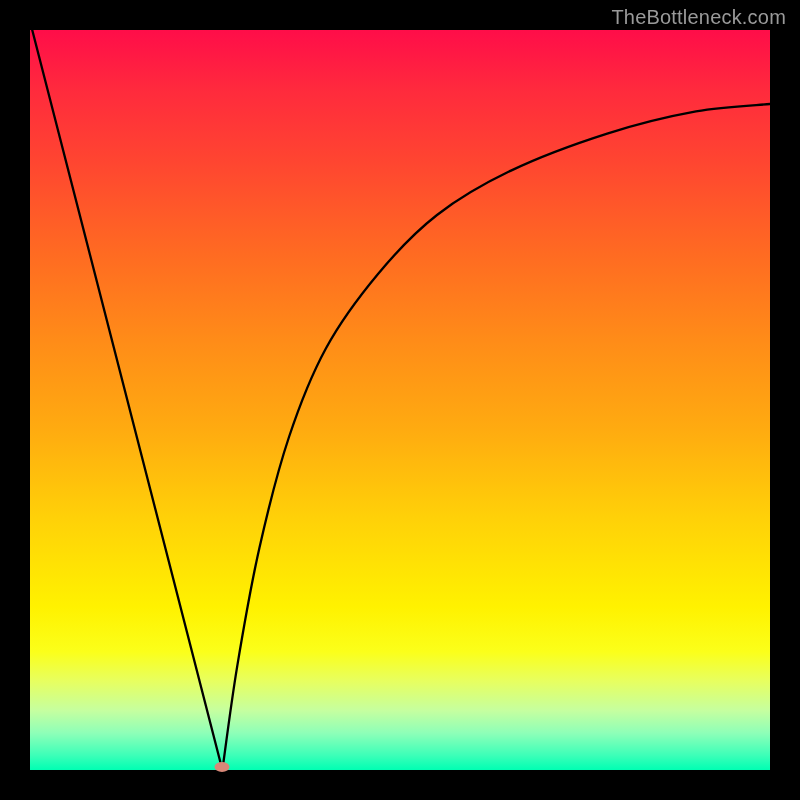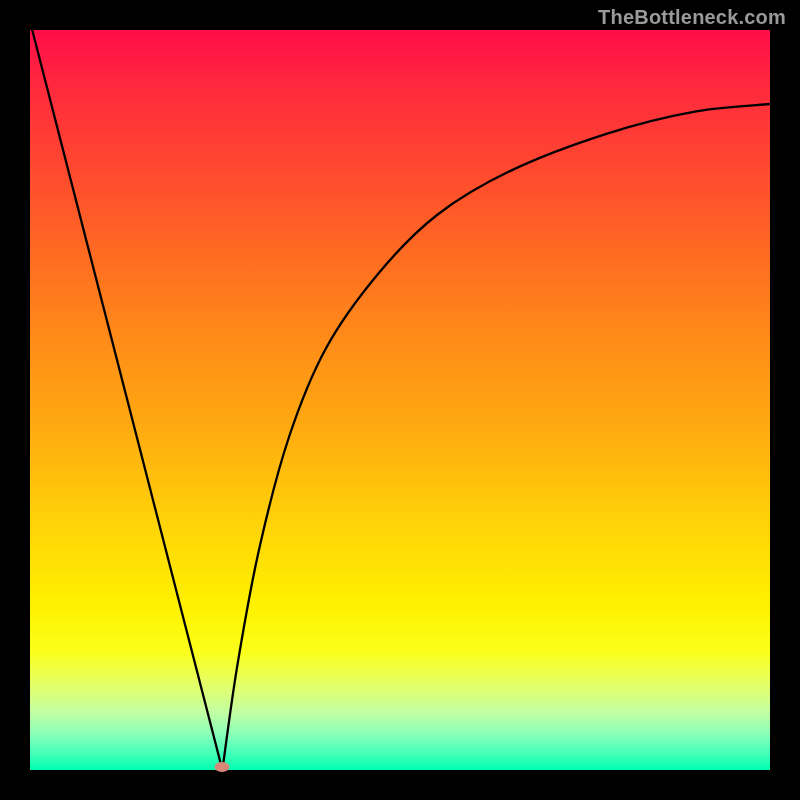--- a/index.html
+++ b/index.html
@@ -36,21 +36,21 @@
     );
   }
   .watermark {
     position: absolute;
     top: 6px;
     right: 14px;
     color: #9a9a9a;
     font-size: 20px;
     letter-spacing: 0.2px;
     user-select: none;
-    font-weight: 700;
+    font-weight: 400;
   }
   svg.curve {
     position: absolute;
     left: 30px;
     top: 30px;
     width: 740px;
     height: 740px;
     pointer-events: none;
   }
   .minpoint {

